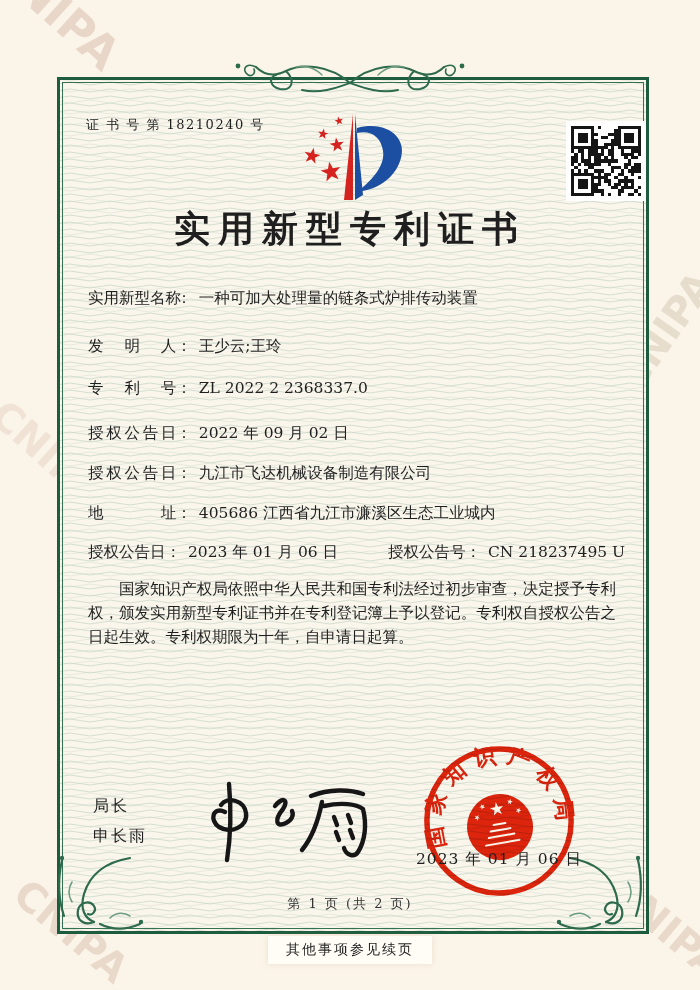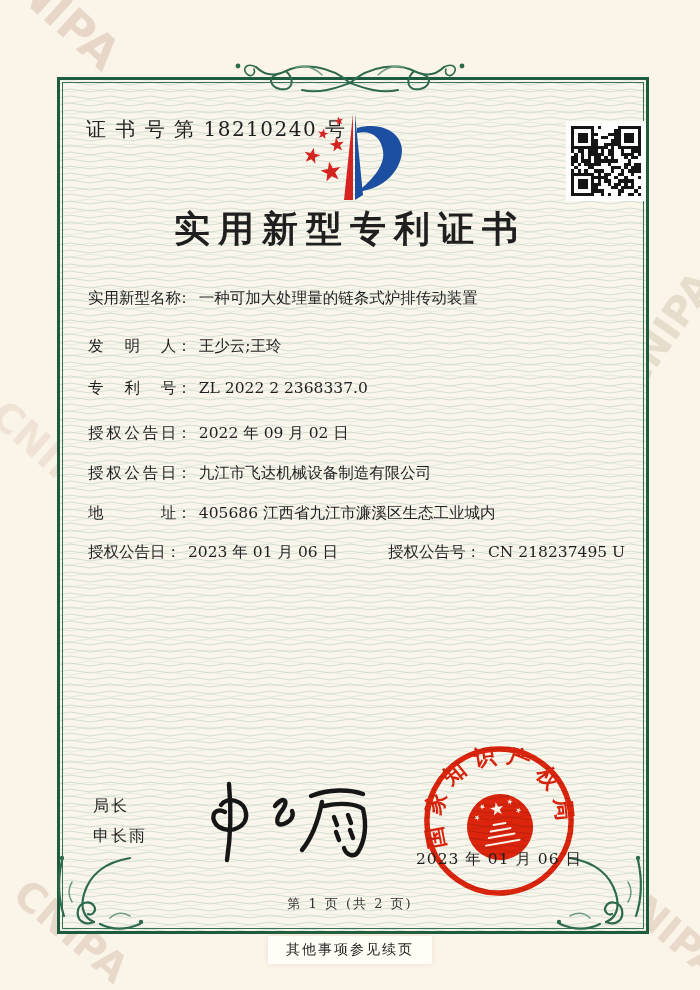--- a/index.html
+++ b/index.html
@@ -19,21 +19,21 @@
   .frame{
     position:absolute;left:57px;top:77px;width:586px;height:851px;
     border:3px solid #1d5c3e;z-index:1;
   }
   .frame .inner-line{
     position:absolute;inset:2px;border:1px solid #357052;pointer-events:none;
   }
   .frame svg.waves{position:absolute;inset:0;width:100%;height:100%}
   
   .cert-number{
-    position:absolute;left:86px;top:116px;font-size:20px;letter-spacing:1.5px;z-index:2;
+    position:absolute;left:86px;top:116px;font-size:13px;letter-spacing:1.5px;z-index:2;
   }
   .title{
     position:absolute;left:0;right:0;top:205px;text-align:center;
     font-size:36px;font-weight:700;letter-spacing:8px;z-index:2;
   }
   .frow{
     position:absolute;left:88px;font-size:15.5px;white-space:nowrap;z-index:2;
   }
   .flabel{
     display:inline-block;width:5.7em;text-align:justify;text-align-last:justify;
@@ -444,20 +444,21 @@
 </div>
 
 <div class="frow" style="top:542px">
   <span>授权公告日</span><span>：</span><span class="fvalue">2023 年 01 月 06 日</span>
   <span class="grant-right">
     <span>授权公告号</span><span>：</span><span class="fvalue">CN 218237495 U</span>
   </span>
 </div>
 
 <div class="paras">
+  <p>国家知识产权局依照中华人民共和国专利法经过初步审查，决定授予专利权，颁发实用新型专利证书并在专利登记簿上予以登记。专利权自授权公告之日起生效。专利权期限为十年，自申请日起算。</p>
 </div>
 
 <div class="sig-label" style="top:796px">局长</div>
 <div class="sig-label" style="top:826px">申长雨</div>
 
 <svg class="sig-script" width="185" height="100" viewBox="0 0 185 100">
   <g fill="none" stroke="#161616" stroke-width="4.4" stroke-linecap="round" stroke-linejoin="round">
     <path d="M30 40 C18 34 14 48 24 55 C36 62 53 55 51 41 C49 28 32 24 26 33"></path>
     <path d="M34 12 C36 34 36 62 32 88"></path>
     <path d="M80 34 C88 24 94 28 88 37 C79 48 81 56 91 51 C97 48 99 43 97 39"></path>

